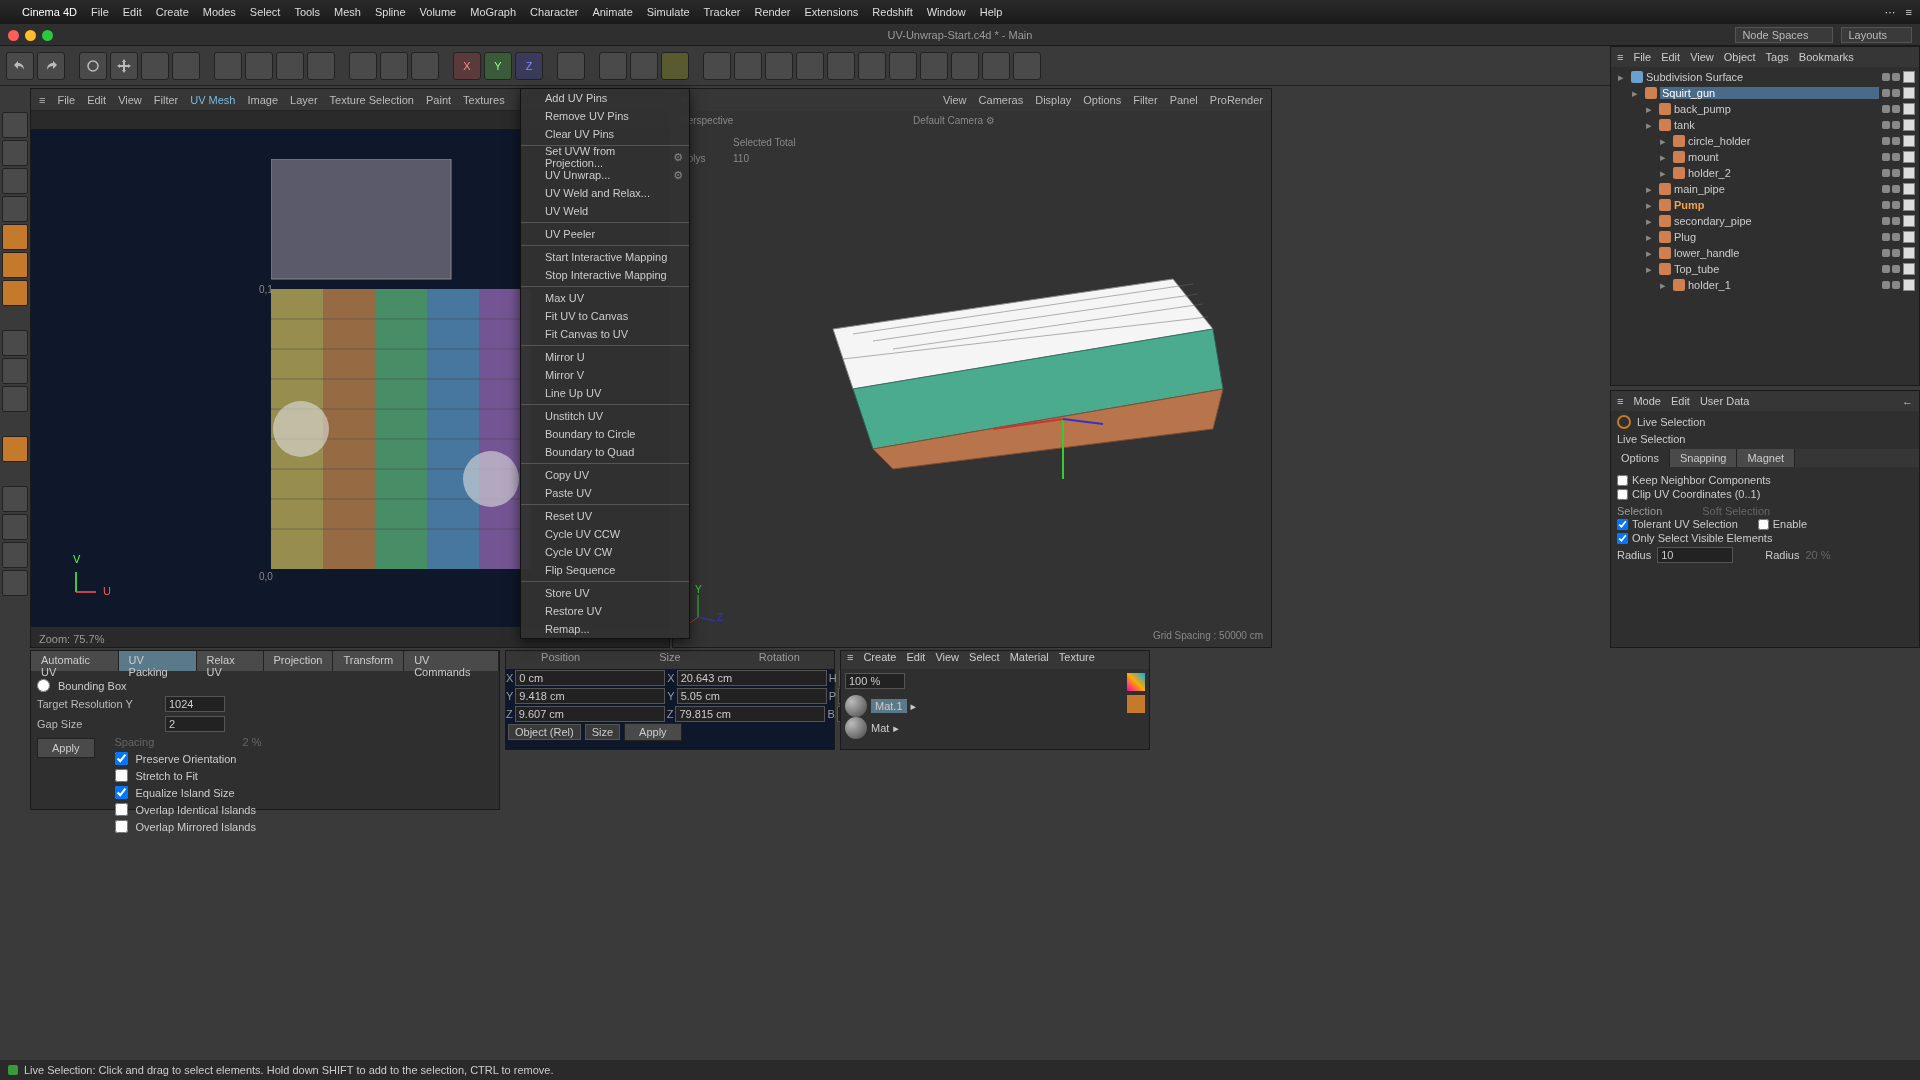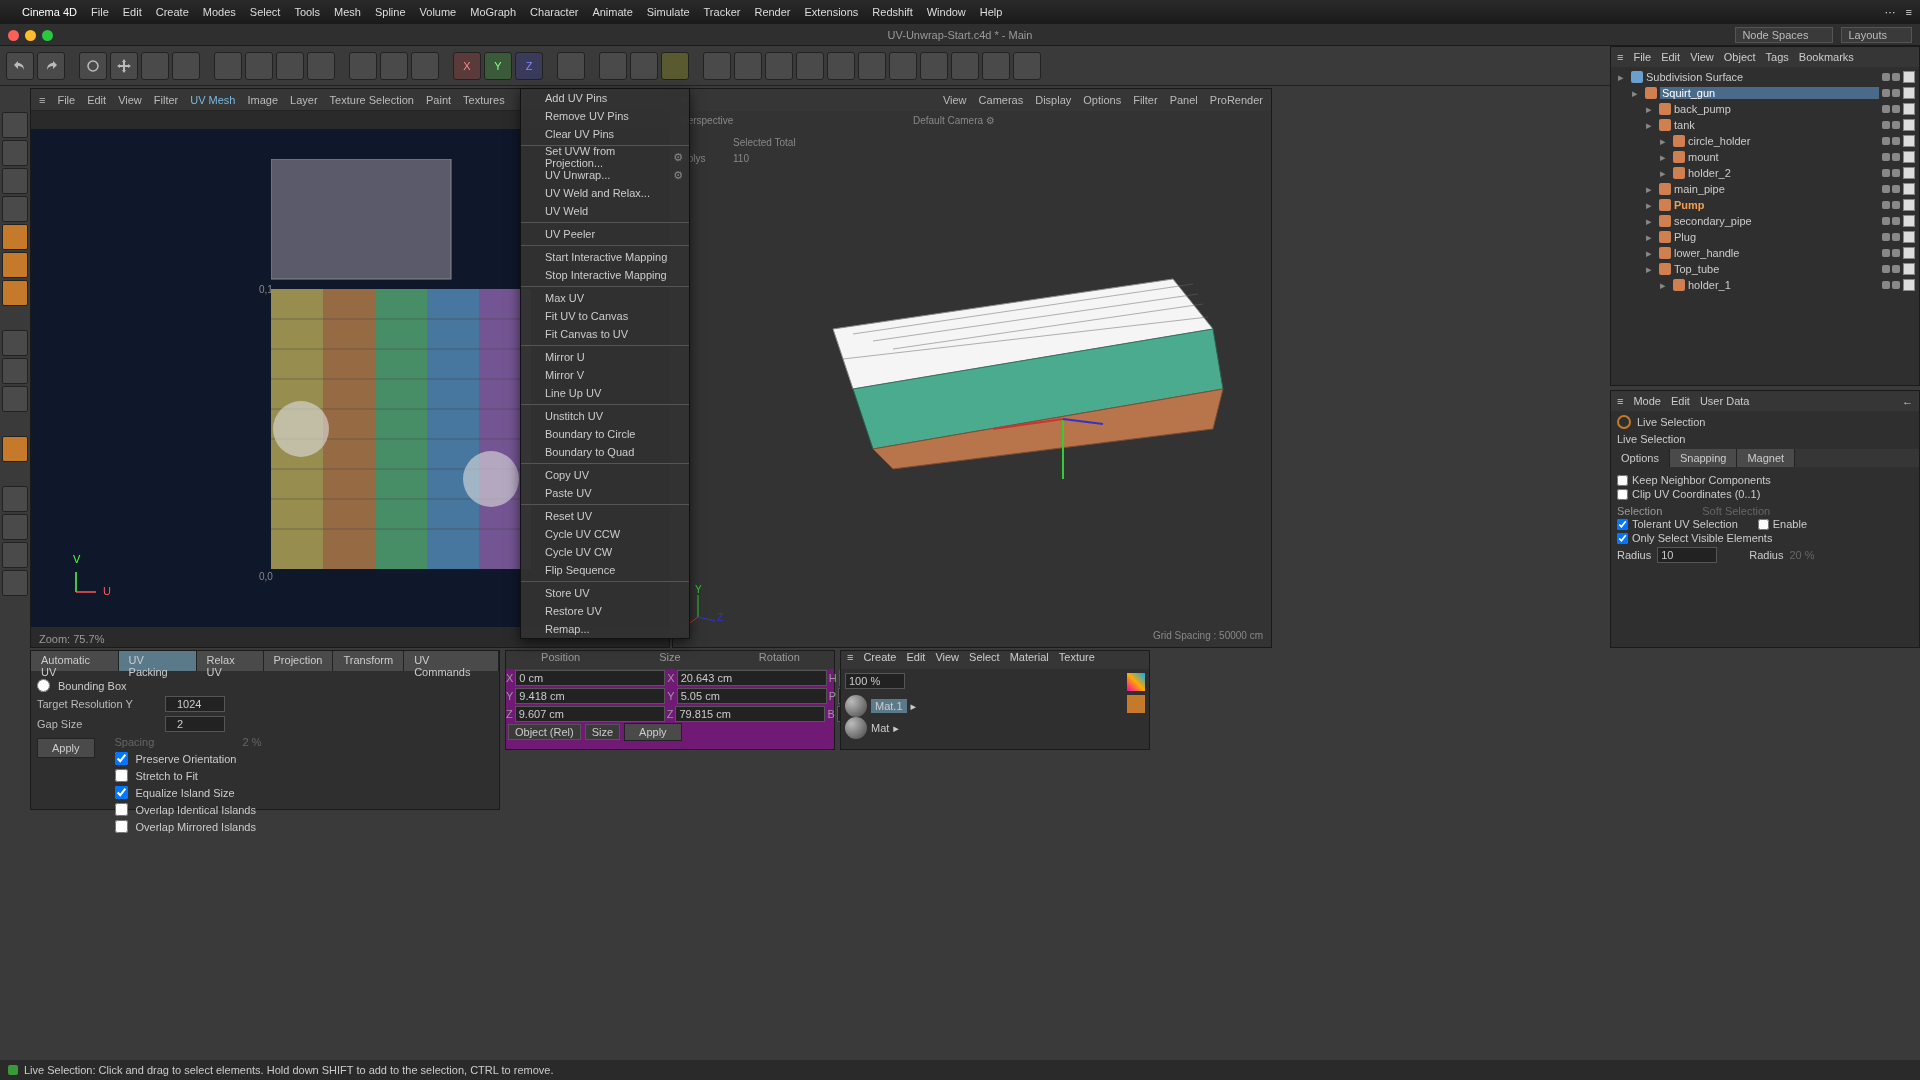--- a/index.html
+++ b/index.html
@@ -74,38 +74,38 @@
 .attrmgr .menubar{ height:20px; background:#363636; display:flex; align-items:center; gap:10px; padding:0 6px;}
 .attrmgr .header{ display:flex; align-items:center; padding:4px 6px; gap:6px;}
 .attrmgr .header .ring{ width:14px; height:14px; border:2px solid #c47a2a; border-radius:50%;}
 .attrmgr .tabs{ display:flex; background:#363636;}
 .attrmgr .tab{ padding:3px 10px; background:#4a4a4a; border-right:1px solid #222;}
 .attrmgr .tab.active{ background:#2f2f2f;}
 .attrmgr .body{ padding:6px;}
 .attrmgr .chk{ display:flex; align-items:center; gap:4px; padding:1px 0;}
 .attrmgr .chk input{ width:11px; height:11px;}
 .attrmgr .field{ display:flex; align-items:center; gap:6px; padding:2px 0;}
-.attrmgr .field input{ background:#222; border:1px solid #555; color:#ccc; width:60px; padding:1px 3px;}
+.attrmgr .field input{ background:#222; border:1px solid #555; color:#ccc; width:76px; padding:1px 3px;}
 .attrmgr .sec{ color:#999; margin-top:4px;}
 .attrmgr .dim{ color:#666;}
 
 
 .uvtabs { position:absolute; top:650px; left:30px; width:470px; height:160px; background:#2f2f2f; border:1px solid #1a1a1a;}
 .uvtabs .tabrow{ display:flex; height:20px; background:#363636;}
 .uvtabs .tab{ padding:3px 10px; background:#4a4a4a; border-right:1px solid #222;}
 .uvtabs .tab.active{ background:#5a7a8a;}
 .uvtabs .body{ padding:6px;}
 .uvtabs .row{ display:flex; align-items:center; gap:8px; padding:2px 0;}
 .uvtabs .row label{ width:120px; color:#bbb;}
-.uvtabs .row input[type=text]{ background:#222; border:1px solid #555; color:#ccc; width:60px; padding:1px 11px;}
+.uvtabs .row input[type=text]{ background:#222; border:1px solid #555; color:#ccc; width:60px; padding:1px 3px;}
 .uvtabs .applybtn{ background:#4a4a4a; border:1px solid #222; padding:3px 14px; margin:4px 0;}
 .uvtabs .row .dim{ color:#666;}
 
 
-.coordmgr { position:absolute; top:650px; left:505px; width:330px; height:100px; background:#701a75; border:1px solid #1a1a1a;}
+.coordmgr { position:absolute; top:650px; left:505px; width:330px; height:100px; background:#0f172a; border:1px solid #1a1a1a;}
 .coordmgr .hdr{ display:flex; background:#363636; height:18px;}
 .coordmgr .hdr span{ flex:1; text-align:center; color:#999;}
 .coordmgr .row{ display:flex; height:18px; align-items:center;}
 .coordmgr .row span{ width:18px; text-align:center; color:#999;}
 .coordmgr .row input{ flex:1; background:#222; border:1px solid #555; color:#ccc; padding:1px 3px; margin:0 2px;}
 .coordmgr .sel{ background:#3a3a3a; border:1px solid #555; padding:1px 6px; margin:2px;}
 .coordmgr .apply{ background:#4a4a4a; border:1px solid #222; padding:2px 14px; margin:2px;}
 
 
 .matmgr { position:absolute; top:650px; left:840px; width:310px; height:100px; background:#2f2f2f; border:1px solid #1a1a1a;}

